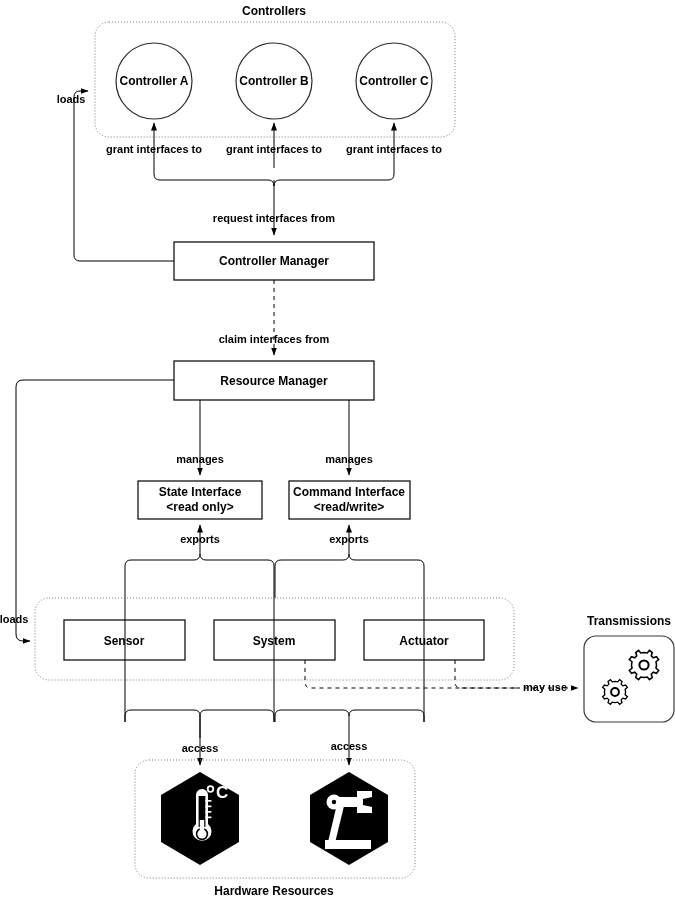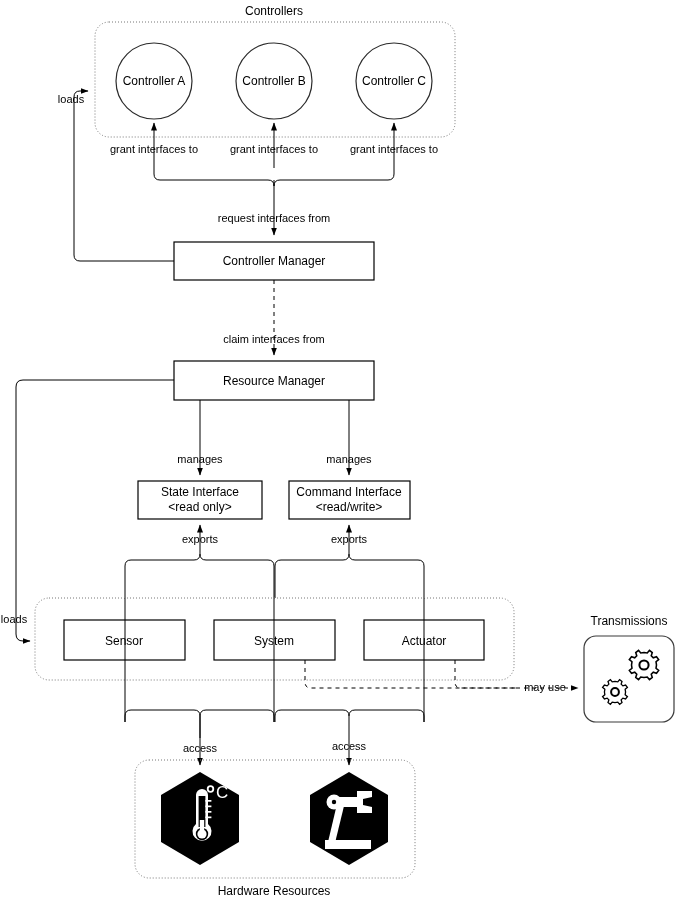--- a/index.html
+++ b/index.html
@@ -11,20 +11,21 @@
   body {
     font-family: "Liberation Sans", sans-serif;
     color: #000000;
   }
   #diagram-root {
     position: relative;
     width: 675px;
     height: 901px;
     overflow: hidden;
     background: #ffffff;
+    font-weight: bold;
   }
   svg#diagram-svg {
     position: absolute;
     left: 0;
     top: 0;
     width: 675px;
     height: 901px;
     display: block;
   }
   .lbl {

